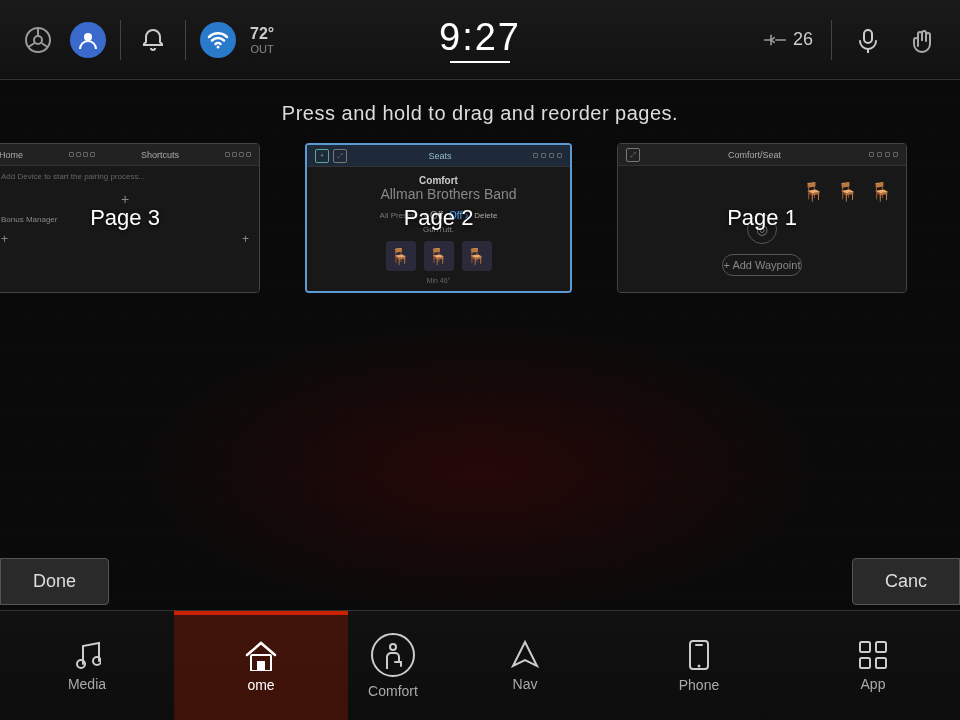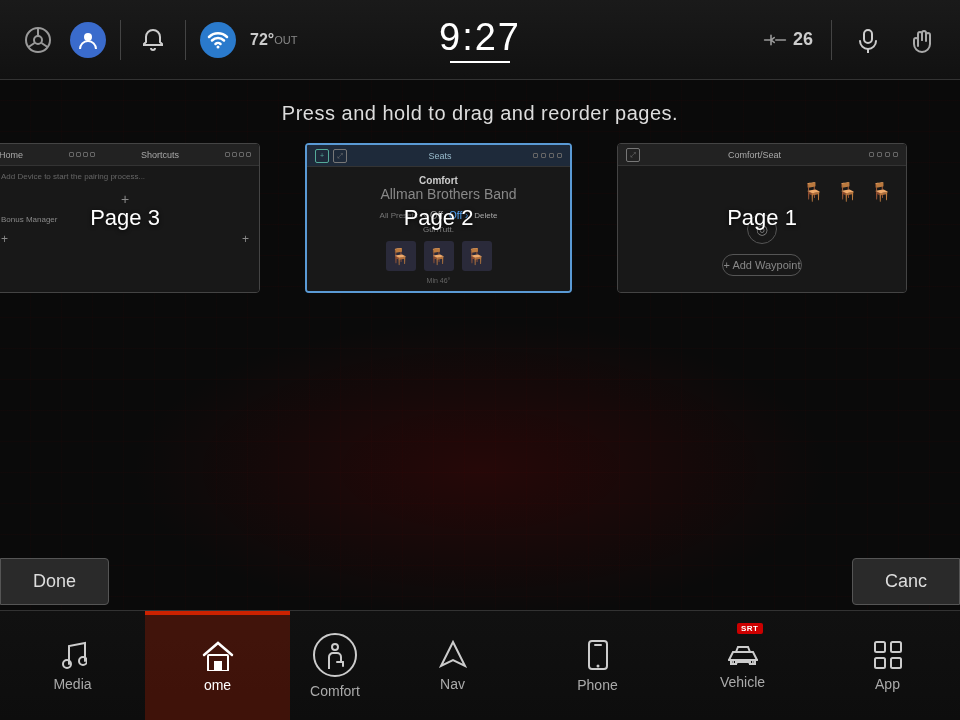--- a/index.html
+++ b/index.html
@@ -121,21 +121,21 @@
 
     .time-underline {
       width: 60px;
       height: 2px;
       background: #fff;
       margin-top: 2px;
     }
 
     .temp-display {
       display: flex;
-      flex-direction: row;
+      flex-direction: column;
       align-items: center;
       color: #ccc;
       font-size: 13px;
     }
 
     .temp-display .degrees {
       font-size: 16px;
       font-weight: bold;
     }
 
@@ -528,21 +528,21 @@
     <div class="time-underline"></div>
   </div>
 
   <div class="top-bar-right">
 
     <div class="fan-speed">
       <svg class="fan-icon-svg" width="30" height="20" viewBox="0 0 30 20" fill="none">
         <path d="M2 10 L10 10 M10 4 L10 16 M14 7 L10 10 L14 13" stroke="#999" stroke-width="2" stroke-linecap="round" fill="none"></path>
         <line x1="16" y1="10" x2="28" y2="10" stroke="#999" stroke-width="2" stroke-linecap="round"></line>
       </svg>
-      <span style="font-size:18px;font-weight:bold;color:#ccc;">26</span>
+      <span style="font-size:18px;font-weight:normal;color:#ccc;">26</span>
     </div>
 
     <div class="divider-v"></div>
 
     <div class="top-icon">
       <svg width="26" height="26" viewBox="0 0 26 26" fill="none">
         <rect x="9" y="3" width="8" height="13" rx="4" stroke="#ccc" stroke-width="2" fill="none"></rect>
         <path d="M5 14c0 4.4 3.6 8 8 8s8-3.6 8-8" stroke="#ccc" stroke-width="2" stroke-linecap="round" fill="none"></path>
         <line x1="13" y1="22" x2="13" y2="26" stroke="#ccc" stroke-width="2"></line>
       </svg>
@@ -718,33 +718,20 @@
     <div class="nav-icon">
       <svg width="22" height="32" viewBox="0 0 22 32" fill="none">
         <rect x="2" y="2" width="18" height="28" rx="3" stroke="#ccc" stroke-width="2" fill="none"></rect>
         <line x1="8" y1="6" x2="14" y2="6" stroke="#ccc" stroke-width="2" stroke-linecap="round"></line>
         <circle cx="11" cy="27" r="1.5" fill="#ccc"></circle>
       </svg>
     </div>
     <span class="nav-label">Phone</span>
   </div>
 
-  <div class="nav-item">
-    <div class="nav-badge">SRT</div>
-    <div class="nav-icon">
-      <svg width="40" height="26" viewBox="0 0 40 26" fill="none">
-        <path d="M6 18H34M8 18V22H13V20H27V22H32V18" stroke="#ccc" stroke-width="2" stroke-linecap="round" fill="none"></path>
-        <path d="M6 18L10 10H30L34 18" stroke="#ccc" stroke-width="2" stroke-linecap="round" fill="none"></path>
-        <path d="M13 10L15 5H25L27 10" stroke="#ccc" stroke-width="2" stroke-linecap="round" fill="none"></path>
-        <circle cx="12" cy="20" r="2" stroke="#ccc" stroke-width="1.5" fill="none"></circle>
-        <circle cx="28" cy="20" r="2" stroke="#ccc" stroke-width="1.5" fill="none"></circle>
-      </svg>
-    </div>
-    <span class="nav-label">Vehicle</span>
-  </div>
 
   <div class="nav-item">
     <div class="nav-icon">
       <svg width="30" height="30" viewBox="0 0 30 30" fill="none">
         <rect x="2" y="2" width="10" height="10" rx="1.5" stroke="#ccc" stroke-width="2" fill="none"></rect>
         <rect x="18" y="2" width="10" height="10" rx="1.5" stroke="#ccc" stroke-width="2" fill="none"></rect>
         <rect x="2" y="18" width="10" height="10" rx="1.5" stroke="#ccc" stroke-width="2" fill="none"></rect>
         <rect x="18" y="18" width="10" height="10" rx="1.5" stroke="#ccc" stroke-width="2" fill="none"></rect>
       </svg>
     </div>

